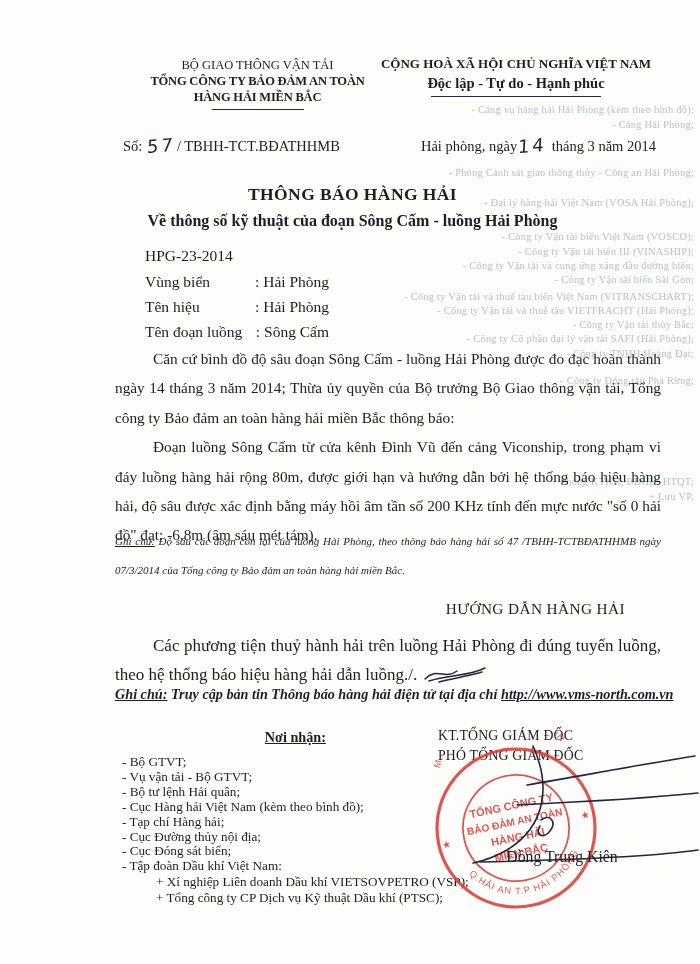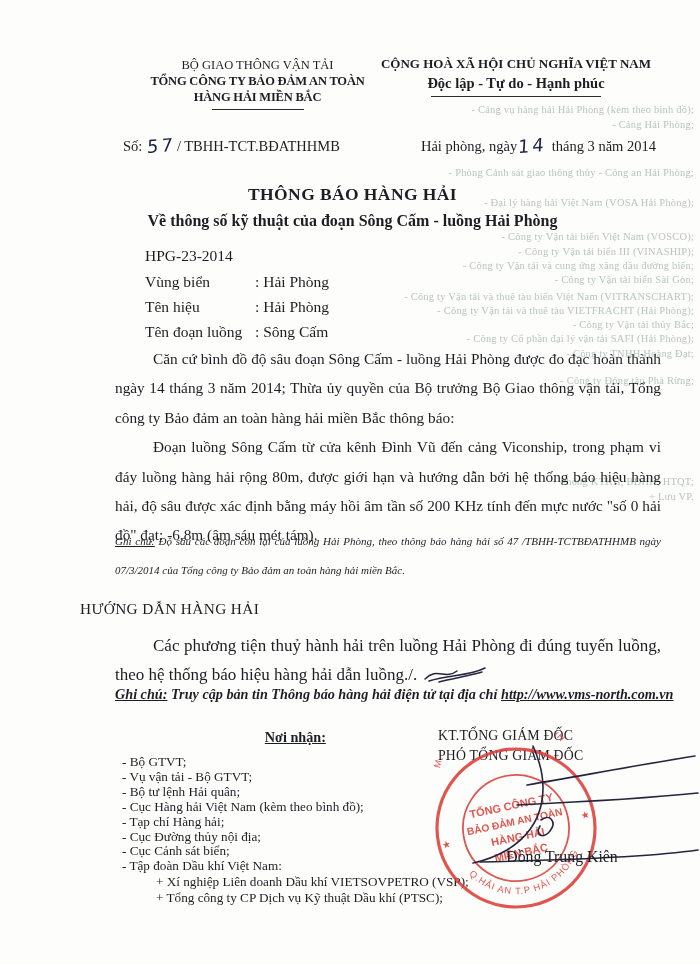--- a/index.html
+++ b/index.html
@@ -28,29 +28,29 @@
   .hand{
     font-family:"DejaVu Sans",sans-serif;color:#1a2440;display:inline-block;
     transform:rotate(-5deg) skewX(-8deg);font-size:18px;letter-spacing:3px;
     position:relative;top:1px;margin:0 1px;
   }
   .title{position:absolute;top:184px;left:80px;width:545px;text-align:center;}
   .title .t1{font-weight:bold;font-size:17.5px;letter-spacing:.4px;}
   .title .t2{font-weight:bold;font-size:16px;margin-top:7px;}
   .meta{position:absolute;top:247px;left:145px;font-size:15.5px;}
   .meta .code{margin-bottom:4px;}
-  .meta-row{display:flex;line-height:25px;}
+  .meta-row{display:flex;line-height:25px;justify-content:space-between;}
   .meta-row .lab{width:110px;}
   .body-text{position:absolute;top:344px;left:115px;width:546px;
     font-size:15.3px;line-height:29.4px;text-align:justify;}
   .body-text p{margin:0;text-indent:38px;}
   .note1{position:absolute;top:527px;left:115px;width:546px;
     font-style:italic;font-size:11px;line-height:28.5px;text-align:justify;}
   .ul{text-decoration:underline;}
-  .guide-h{position:absolute;top:600px;left:80px;width:545px;text-align:left;font-size:15.3px;letter-spacing:.4px;}
+  .guide-h{position:absolute;top:600px;left:80px;width:545px;text-align:right;font-size:15.3px;letter-spacing:.4px;}
   .guide-p{position:absolute;top:631px;left:115px;width:546px;font-size:17px;line-height:29px;text-align:justify;}
   .guide-p .ind{display:inline-block;width:38px;}
   .paraph{vertical-align:-4px;margin-left:4px;}
   .note2{position:absolute;top:686px;left:115px;width:560px;
     font-weight:bold;font-style:italic;font-size:14.2px;}
   .recips{position:absolute;top:729px;left:122px;font-size:13.2px;}
   .recips .rh{font-weight:bold;font-size:14.2px;text-decoration:underline;margin-bottom:9px;text-align:center;}
   .recips .ri{line-height:14.9px;}
   .recips .rs{line-height:15.6px;margin-left:34px;}
   .sign-titles{position:absolute;top:726px;left:438px;width:228px;text-align:left;
@@ -154,21 +154,21 @@
     </div>
 
     <div class="recips">
       <div class="rh">Nơi nhận:</div>
       <div class="ri">- Bộ GTVT;</div>
       <div class="ri">- Vụ vận tải - Bộ GTVT;</div>
       <div class="ri">- Bộ tư lệnh Hải quân;</div>
       <div class="ri">- Cục Hàng hải Việt Nam (kèm theo bình đồ);</div>
       <div class="ri">- Tạp chí Hàng hải;</div>
       <div class="ri">- Cục Đường thủy nội địa;</div>
-      <div class="ri">- Cục Cảnh sát biển;</div>
+      <div class="ri">- Cục Đóng sát biển;</div>
       <div class="ri">- Tập đoàn Dầu khí Việt Nam:</div>
       <div class="rs">+ Xí nghiệp Liên doanh Dầu khí VIETSOVPETRO (VSP);</div>
       <div class="rs">+ Tổng công ty CP Dịch vụ Kỹ thuật Dầu khí (PTSC);</div>
     </div>
 
     <div class="sign-titles">
       <div>KT.TỔNG GIÁM ĐỐC</div>
       <div>PHÓ TỔNG GIÁM ĐỐC</div>
     </div>
 

